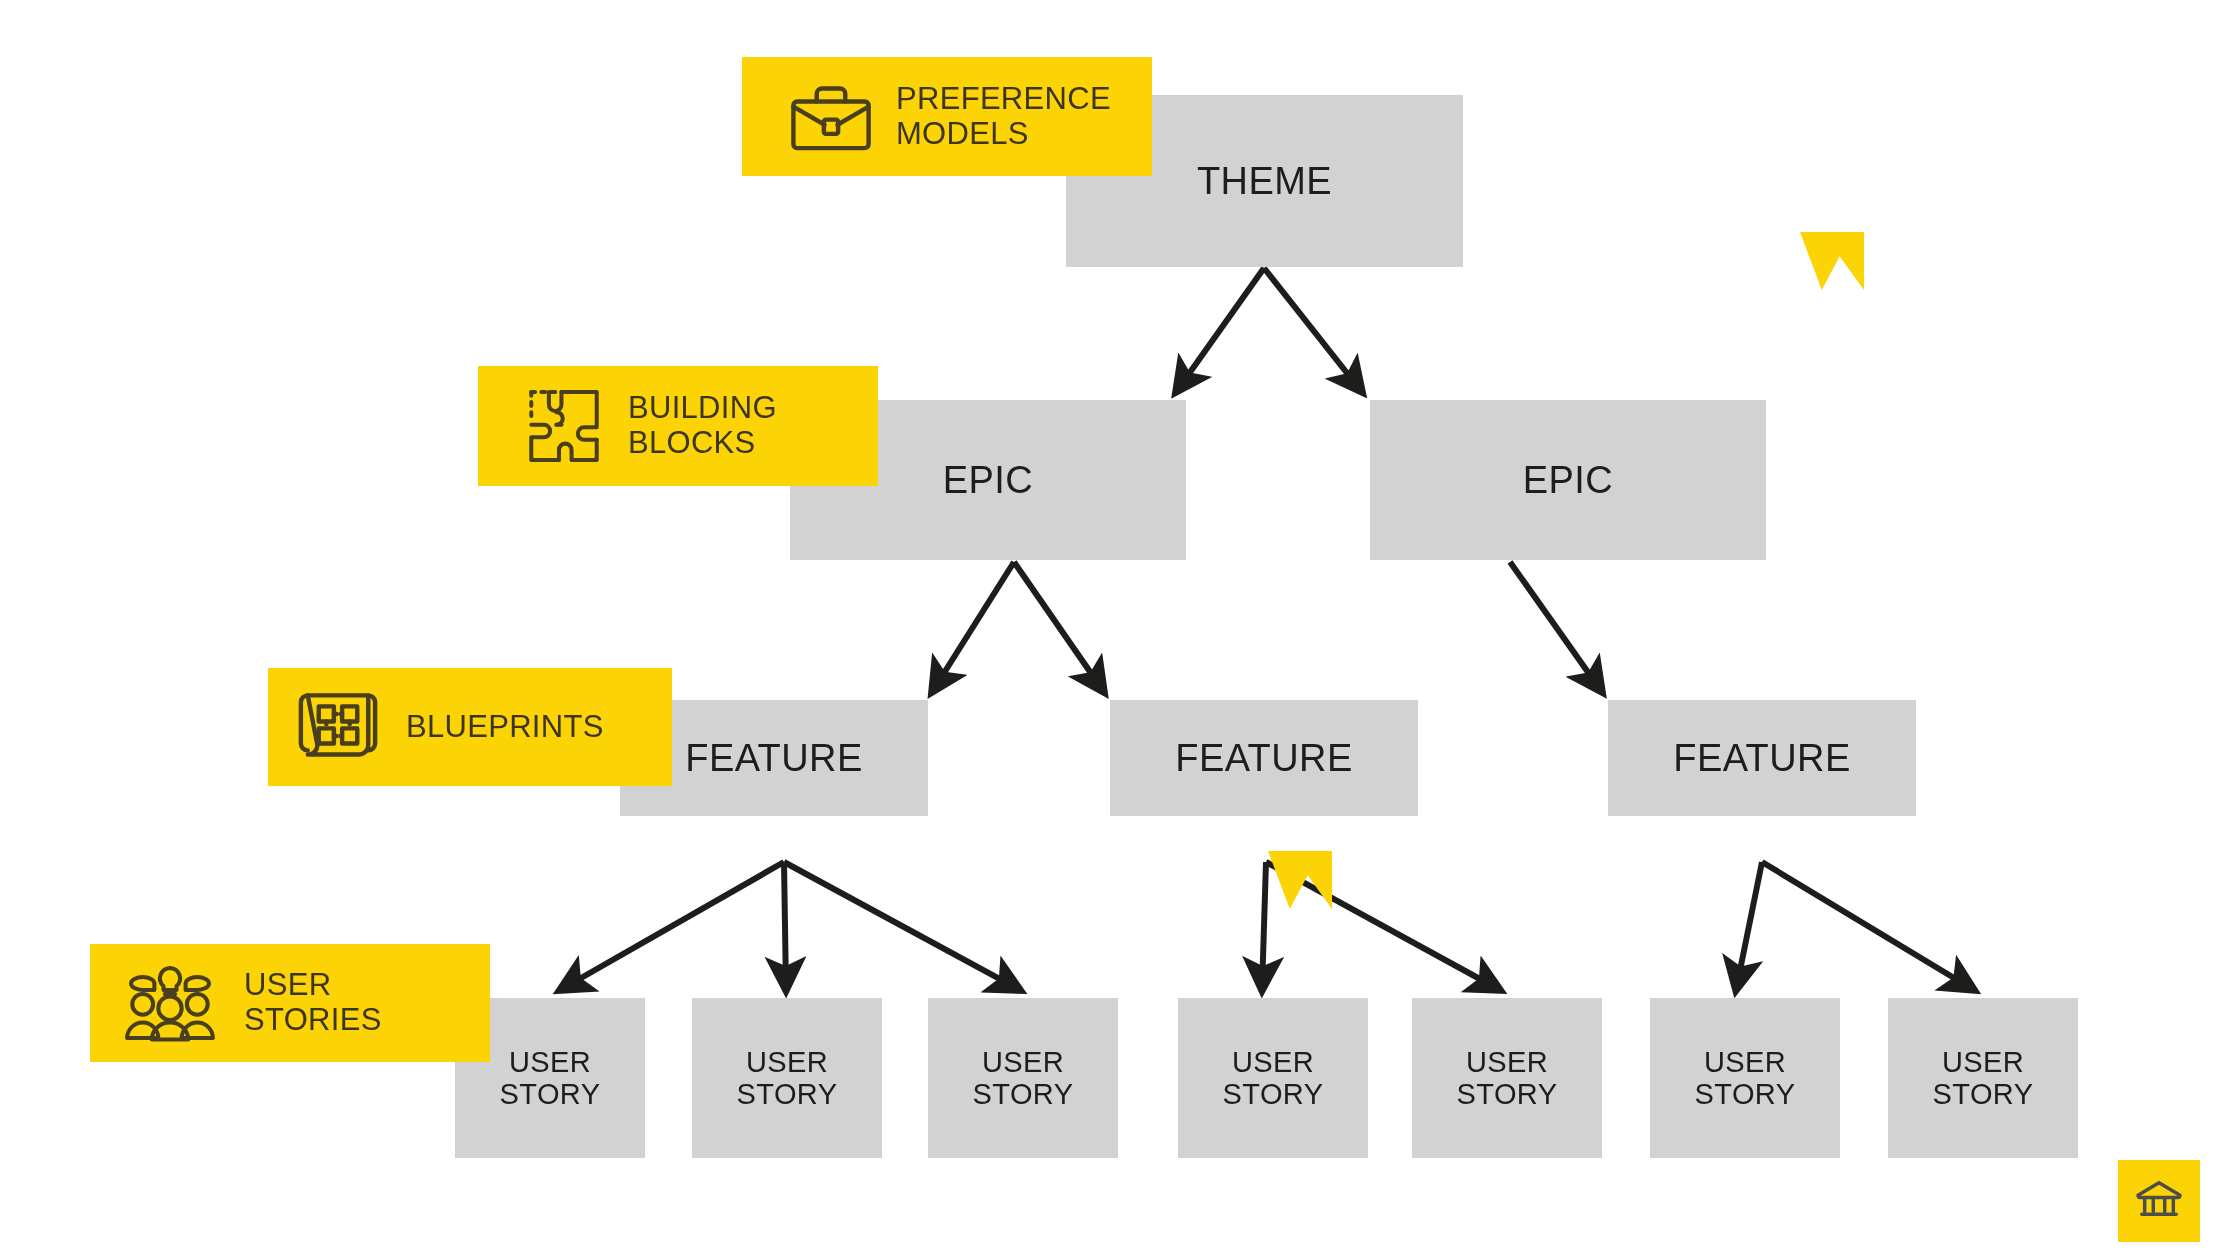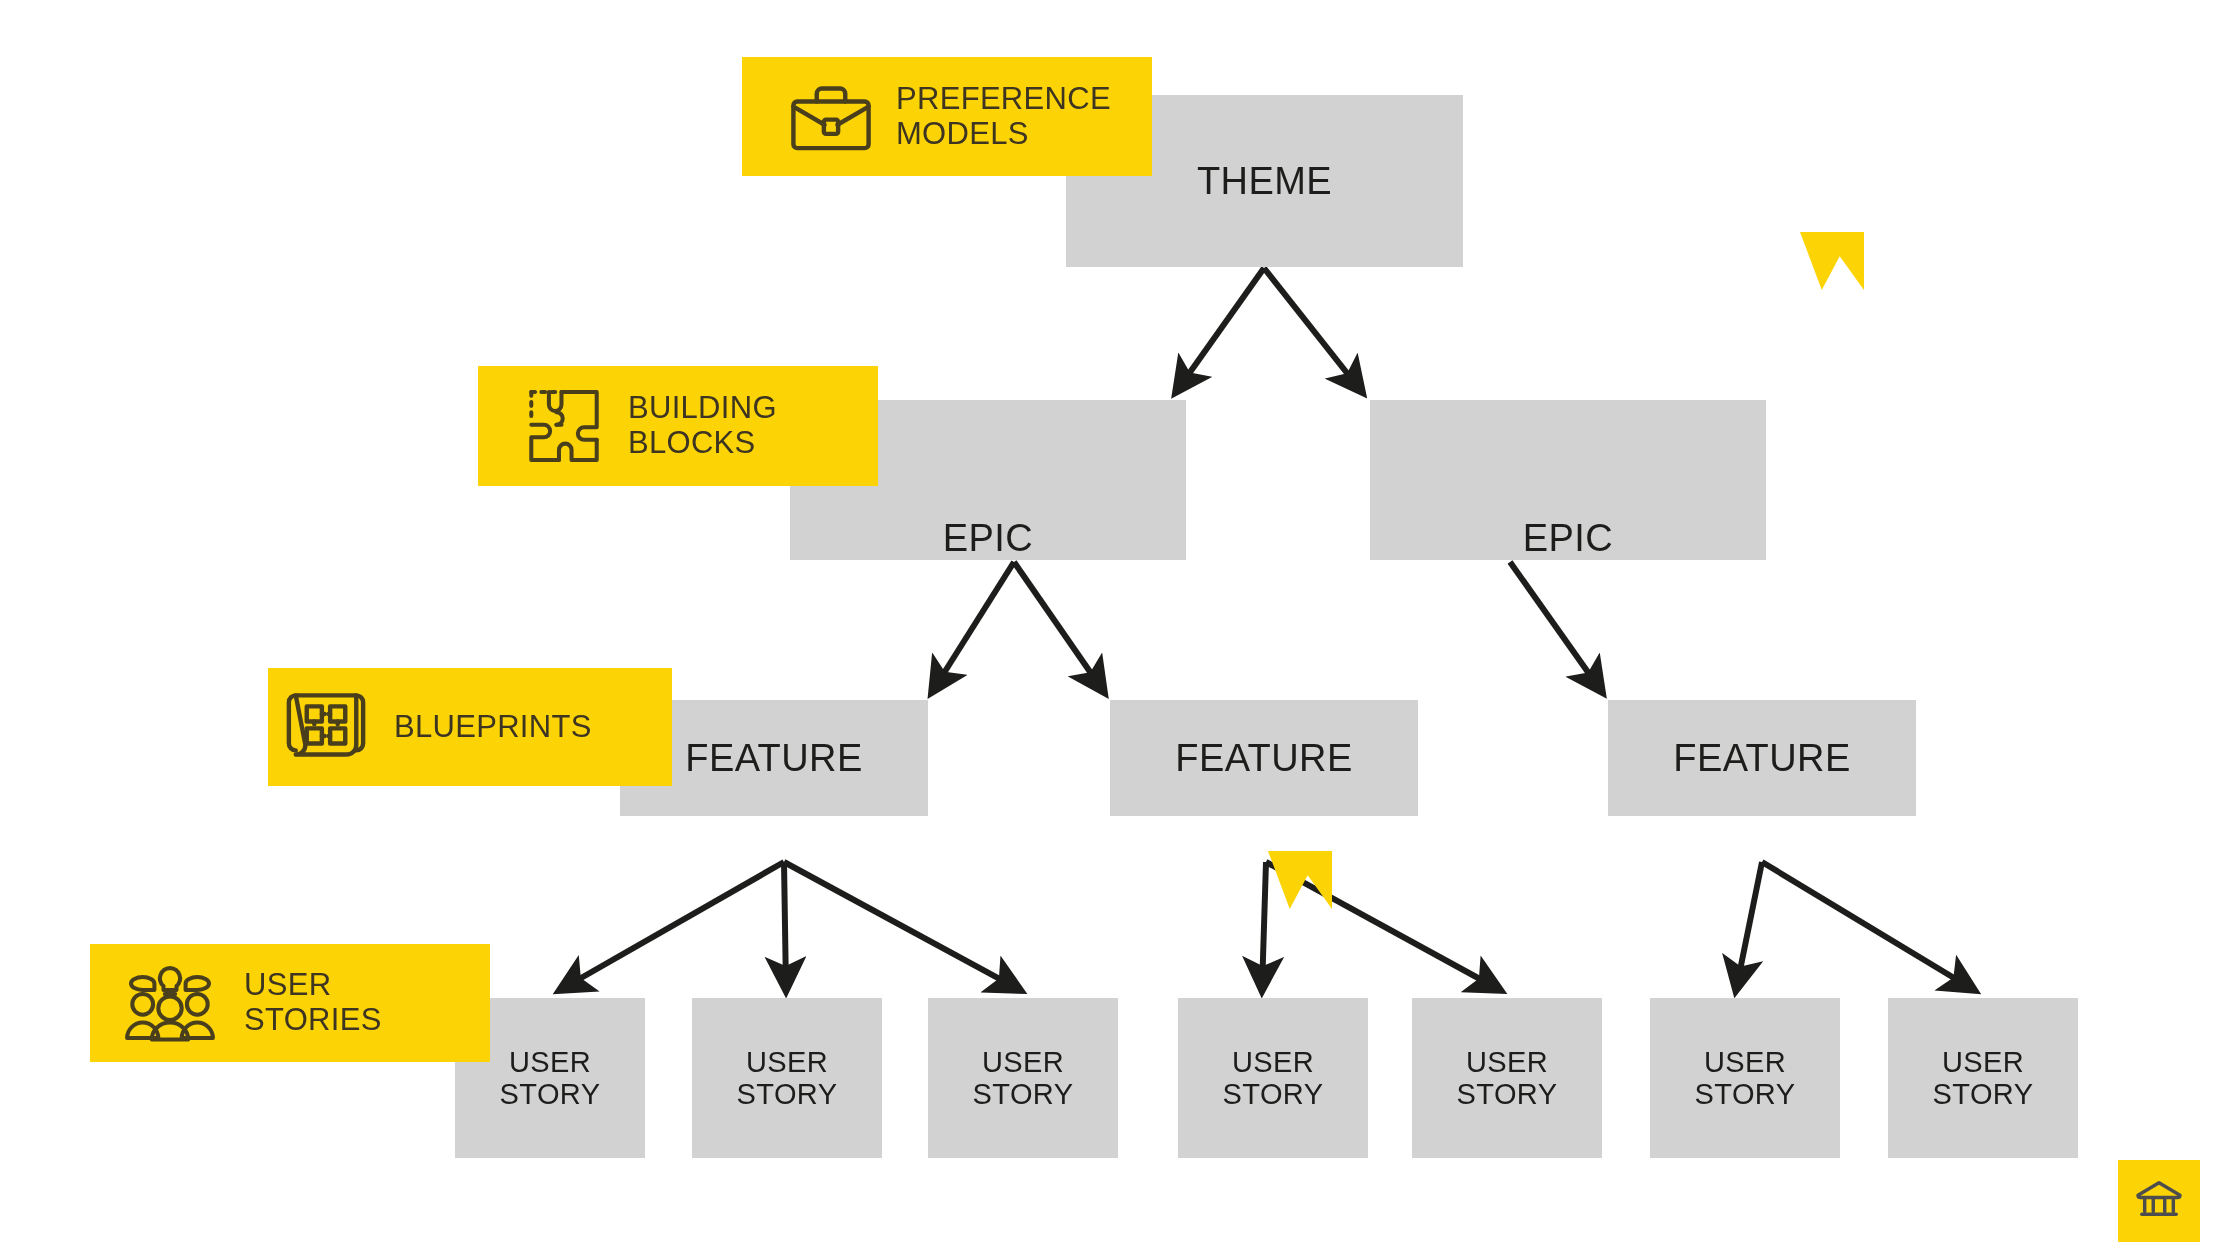--- a/index.html
+++ b/index.html
@@ -8,21 +8,21 @@
   #stage{position:relative;width:2240px;height:1260px;background:#ffffff;}
   #wires{position:absolute;left:0;top:0;width:2240px;height:1260px;pointer-events:none;}
 
   .node{position:absolute;background:#d2d2d2;display:flex;align-items:center;
         justify-content:center;text-align:center;color:#1d1d1b;box-sizing:border-box;}
   .node-label{line-height:1.12;letter-spacing:.4px;}
 
   .n-theme{left:1066px;top:95px;width:397px;height:172px;}
   .n-theme .node-label{font-size:38px;}
 
-  .n-epic{height:160px;width:396px;align-items:flex-end;}
+  .n-epic{height:160px;width:396px;}
   .n-epic .node-label{font-size:38px;}
   .n-epic1{left:790px;top:400px;}
   .n-epic2{left:1370px;top:400px;}
 
   .n-feature{height:116px;width:308px;}
   .n-feature .node-label{font-size:38px;}
   .n-feature1{left:620px;top:700px;}
   .n-feature2{left:1110px;top:700px;}
   .n-feature3{left:1608px;top:700px;}
 
@@ -42,21 +42,21 @@
         clip-path:polygon(0 0,100% 0,100% 100%,62% 42%,34% 100%);}
 
   .c-pref{left:742px;top:57px;width:410px;height:119px;padding-left:46px;}
   .c-pref .ic{width:86px;height:70px;margin-right:22px;}
   .c-pref .tail{left:1058px;top:175px;}
 
   .c-build{left:478px;top:366px;width:400px;height:120px;padding-left:44px;}
   .c-build .ic{width:84px;height:78px;margin-right:22px;}
   .c-build .tail{left:790px;top:485px;}
 
-  .c-blue{left:268px;top:668px;width:404px;height:118px;padding-left:14px;}
+  .c-blue{left:268px;top:668px;width:404px;height:118px;padding-left:26px;}
   .c-blue .ic{width:88px;height:80px;margin-right:24px;}
 
   .c-user{left:90px;top:944px;width:400px;height:118px;padding-left:28px;}
   .c-user .ic{width:104px;height:80px;margin-right:22px;}
 
   .logo{position:absolute;left:2118px;top:1160px;width:82px;height:82px;
         background:#FCD405;display:flex;align-items:center;justify-content:center;}
 </style>
 </head>
 <body>

